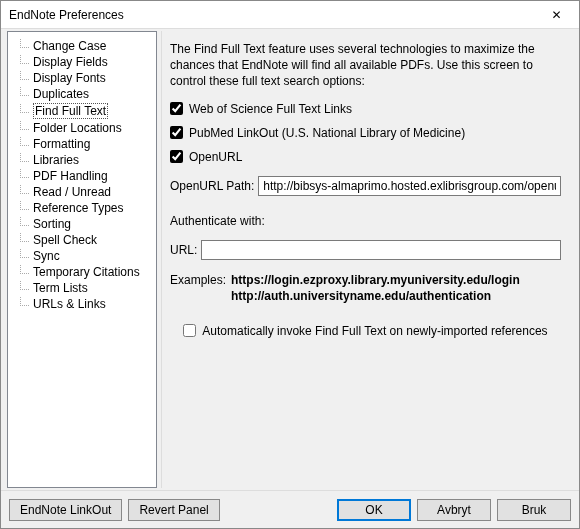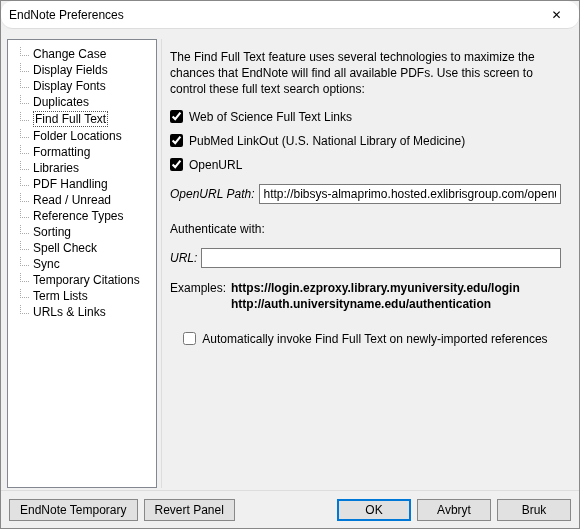--- a/index.html
+++ b/index.html
@@ -1,31 +1,31 @@
 <!DOCTYPE html>
 <html><head>
 <meta charset="utf-8">
 <style>
   * { box-sizing: border-box; font-family: "Segoe UI", Tahoma, sans-serif; font-size: 12px; }
   body { margin: 0; background: #fff; }
   .window { width: 580px; height: 529px; border: 1px solid #888; display: flex; flex-direction: column; background:#f0f0f0;}
-  .titlebar { height: 28px; background: #fff; border-bottom: 1px solid #ddd; display:flex; align-items:center; padding:0 0 0 8px; justify-content:space-between;border-radius:12px;}
+  .titlebar { height: 28px; background: #fff; border-bottom: 1px solid #ddd; display:flex; align-items:center; padding:0 0 0 8px; justify-content:space-between;}
   .titlebar .title { color:#000; }
   .closebtn { width:45px; height:28px; display:flex; align-items:center; justify-content:center; }
-  .body { flex:1; display:flex; padding:10px 6px 2px 6px; gap:4px; }
+  .body { flex:1; display:flex; padding:2px 6px 2px 6px; gap:4px; }
   .tree { width:150px; background:#fff; border:1px solid #828790; padding:6px 2px 6px 4px; overflow:auto;}
   .tree-item { padding:1px 2px 1px 4px; white-space:nowrap; cursor:default; display:flex; align-items:center;}
   .tree-item::before { content:""; display:inline-block; width:8px; height:8px; border-left:1px dotted #aaa; border-bottom:1px dotted #aaa; margin-right:4px; margin-left:4px; transform:translateY(-3px);}
   .tree-item.selected span { border:1px dotted #555; background:#fff; padding:0 1px;}
   .panel { flex:1; background:#f0f0f0; padding:10px 12px 10px 8px; position:relative; border-left:1px solid #ddd;}
   .desc { margin-bottom:12px; line-height:1.35;}
   .check { display:flex; align-items:center; margin:10px 0; gap:6px;}
   .check input[type=checkbox]{ width:13px; height:13px; accent-color:#000; margin:0;}
   .row { display:flex; align-items:center; gap:4px; margin:12px 0;}
-  .row label{ white-space:nowrap;font-style:italic;}
+  .row label{ white-space:nowrap;}
   .row input[type=text]{ flex:1; height:20px; border:1px solid #7a7a7a; padding:2px 4px; background:#fff; font-size:12px;}
   .auth-label{ margin-top:18px; margin-bottom:6px;}
   .examples{ display:flex; gap:5px; margin-top:8px; line-height:1.35;}
   .examples .col{ display:flex; flex-direction:column;font-weight:bold;}
   .autoinvoke{ margin-top:20px;justify-content:center;}
   .footer{ height:38px; border-top:1px solid #ddd; display:flex; align-items:center; padding:0 8px; gap:6px; background:#f0f0f0;}
   .footer .spacer{ flex:1;}
   button.btn{ height:22px; min-width:74px; border:1px solid #888; background:#e1e1e1; padding:0 10px; font-size:12px; cursor:default;}
   button.btn.default{ border:2px solid #0078d7; padding:0 9px;}
   .wide{ min-width:104px;}
@@ -134,20 +134,20 @@
       </div>
 
       <label class="check autoinvoke">
         <input type="checkbox" style="">
         <span>Automatically invoke Find Full Text on newly-imported references</span>
       </label>
     </div>
   </div>
 
   <div class="footer">
-    <button class="btn wide">EndNote Temporary</button>
+    <button class="btn wide">EndNote LinkOut</button>
     <button class="btn wide">Revert Panel</button>
     <div class="spacer"></div>
     <button class="btn default">OK</button>
     <button class="btn">Avbryt</button>
     <button class="btn">Bruk</button>
   </div>
 </div>
 
 </body></html>

